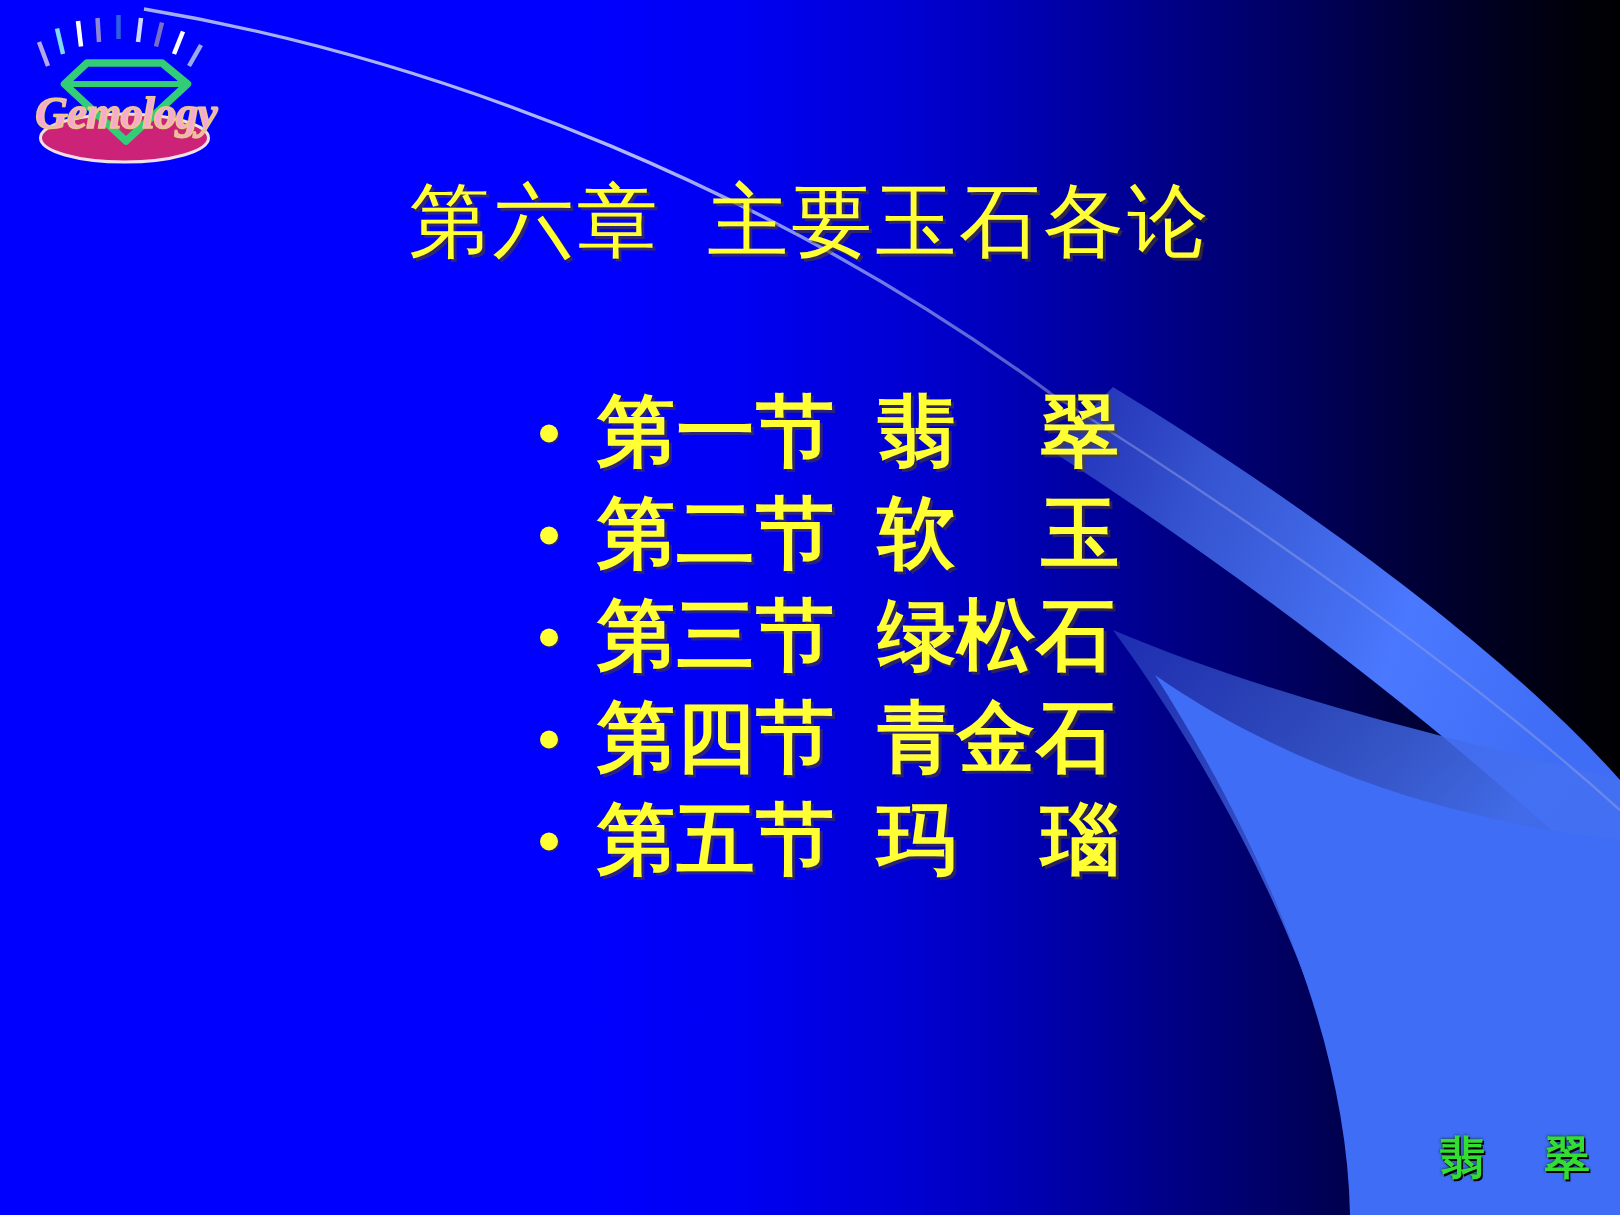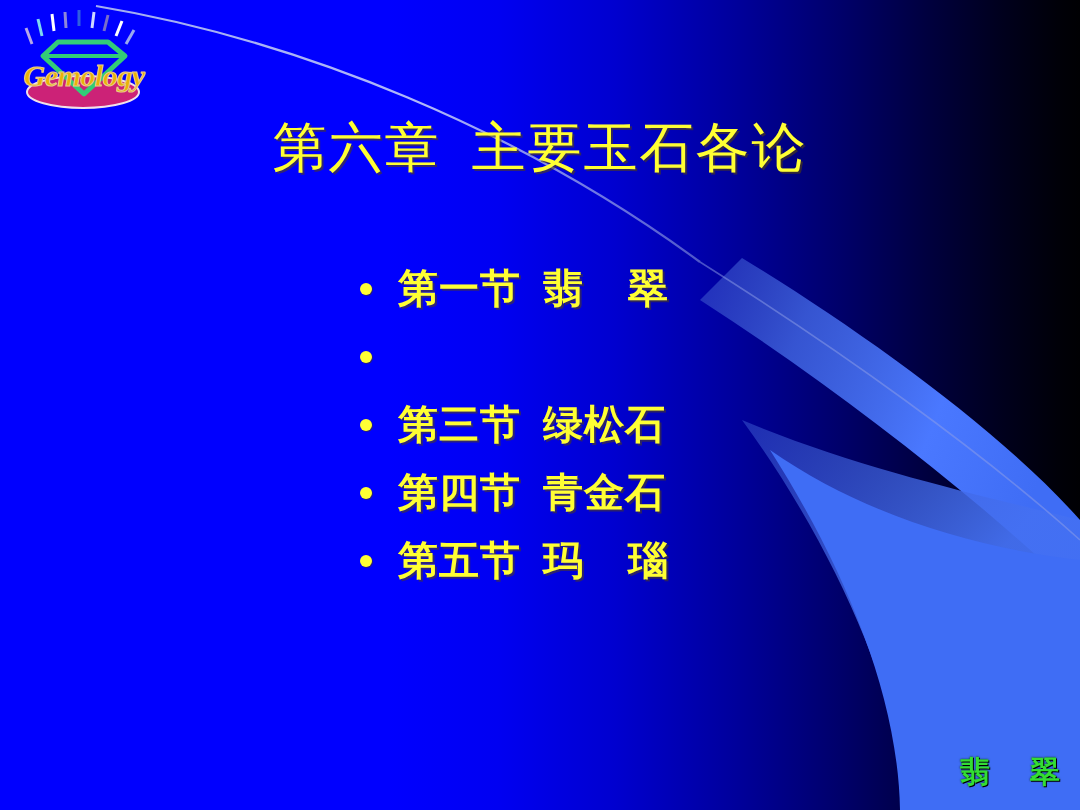--- a/index.html
+++ b/index.html
@@ -54,21 +54,21 @@
     position: absolute;
     left: 6px;
     top: 55px;
     width: 140px;
     text-align: center;
     font-family: "Liberation Serif", "DejaVu Serif", serif;
     font-weight: 700;
     font-style: italic;
     font-size: 30px;
     letter-spacing: -0.5px;
-    color: #eab308;
+    color: #f9a8d4;
     -webkit-text-stroke: 1.1px #e8c98a;
     text-shadow: 0 0 1px #e8c98a;
     line-height: 1;
     white-space: nowrap;
   }
 
   
   .title {
     position: absolute;
     left: 0;
@@ -98,21 +98,21 @@
   .toc-bullet {
     width: 12px;
     height: 12px;
     border-radius: 50%;
     background: #ffff33;
     flex: 0 0 auto;
     margin-right: 26px;
     box-shadow: 1px 1px 0 rgba(80,60,0,.5);
   }
   .toc-label {
-    font-size: 40px;
+    font-size: 52px;
     font-weight: 700;
     color: #ffff33;
     letter-spacing: 1px;
     text-shadow: 2px 2px 0 rgba(90,70,0,.5);
     white-space: pre;
     line-height: 1;
   }
 
   
   .footer-mark {
@@ -197,20 +197,21 @@
 
   <div class="toc">
 
     <div class="toc-item">
       <span class="toc-bullet"></span>
       <span class="toc-label">第一节  翡    翠</span>
     </div>
 
     <div class="toc-item">
       <span class="toc-bullet"></span>
+      <span class="toc-label">第二节  软    玉</span>
     </div>
 
     <div class="toc-item">
       <span class="toc-bullet"></span>
       <span class="toc-label">第三节  绿松石</span>
     </div>
 
     <div class="toc-item">
       <span class="toc-bullet"></span>
       <span class="toc-label">第四节  青金石</span>

